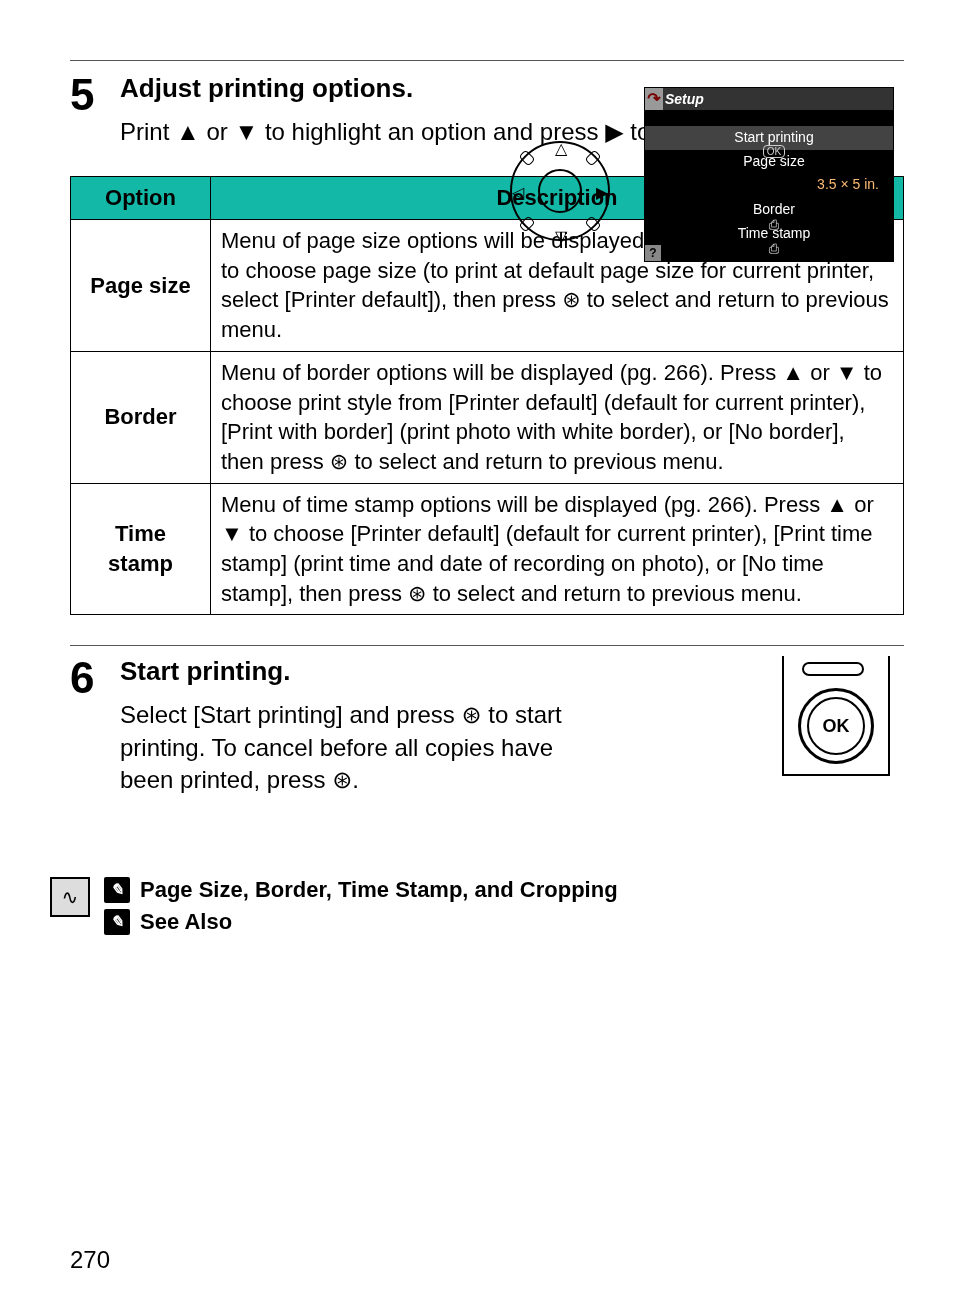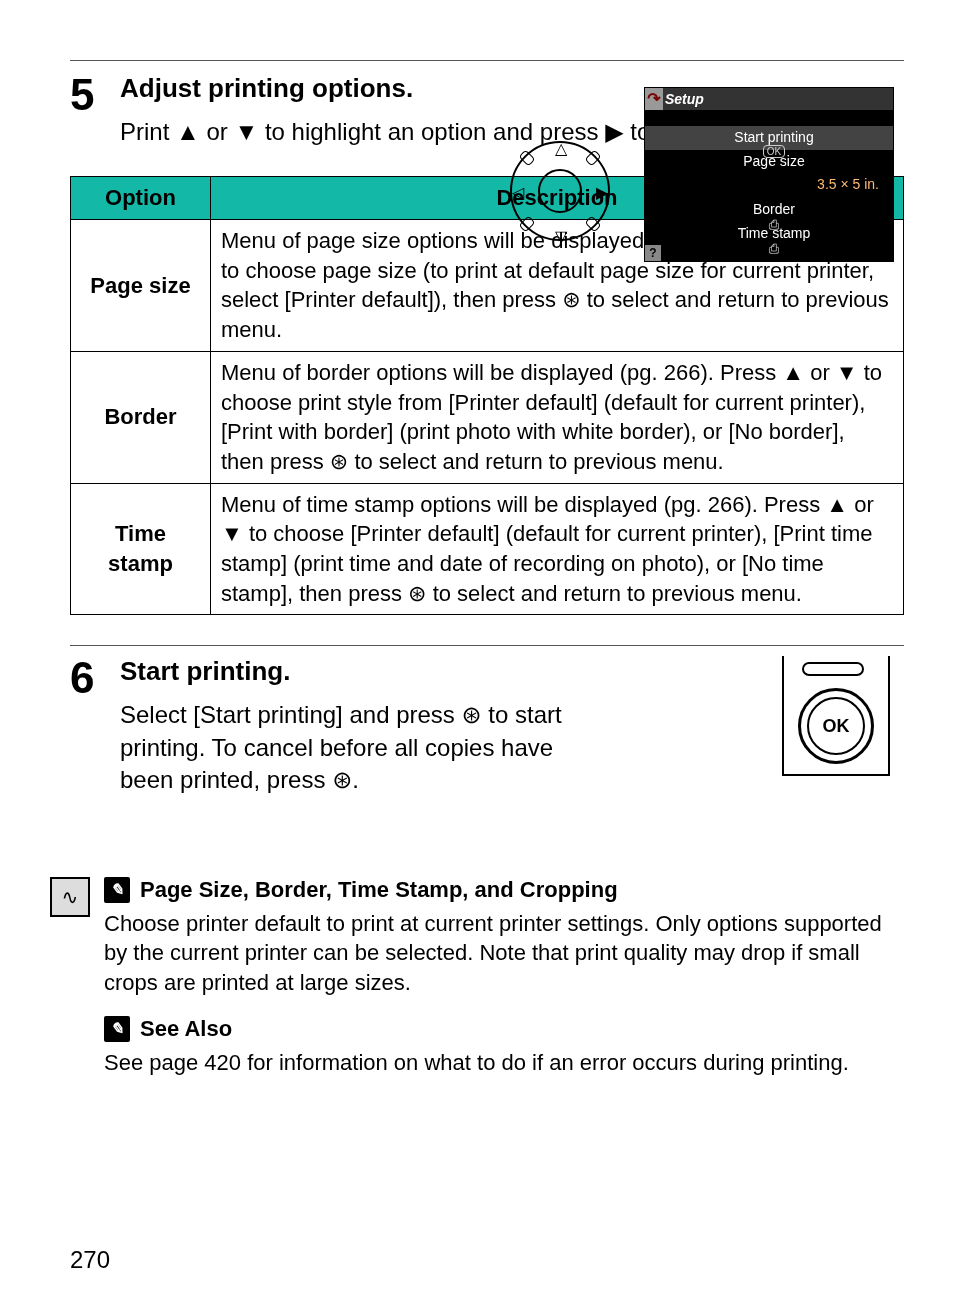--- a/index.html
+++ b/index.html
@@ -227,23 +227,21 @@
   </div>
 </div>
 
 <div class="note-block">
   <div class="side-tab">∿</div>
   <div class="note-body">
     <div class="note-head">
       <span class="note-icon">✎</span>
       <span>Page Size, Border, Time Stamp, and Cropping</span>
     </div>
-    <div class="note-text">Choose printer default to print at current printer settings.  Only options supported by the current printer can be selected. Note that print quality may drop if small crops are printed at large sizes.</div>
 
     <div class="note-head">
       <span class="note-icon">✎</span>
       <span>See Also</span>
     </div>
-    <div class="note-text">See page 420 for information on what to do if an error occurs during printing.</div>
   </div>
 </div>
 
 <div class="pg-num">270</div>
 
 </body></html>

